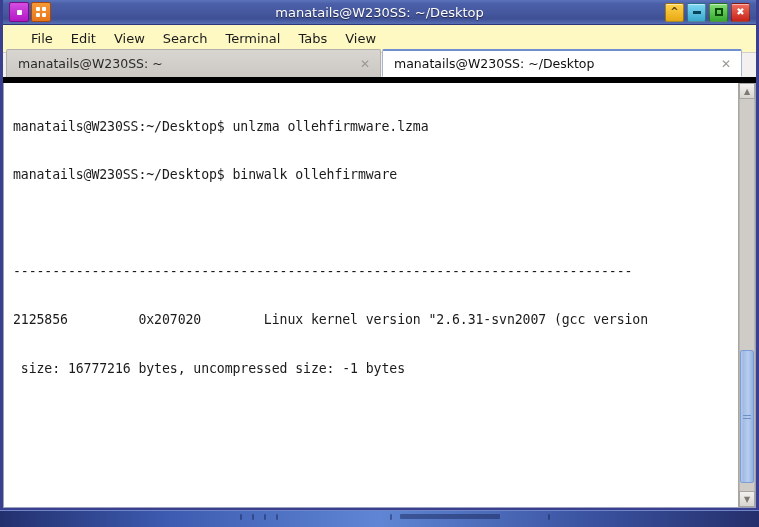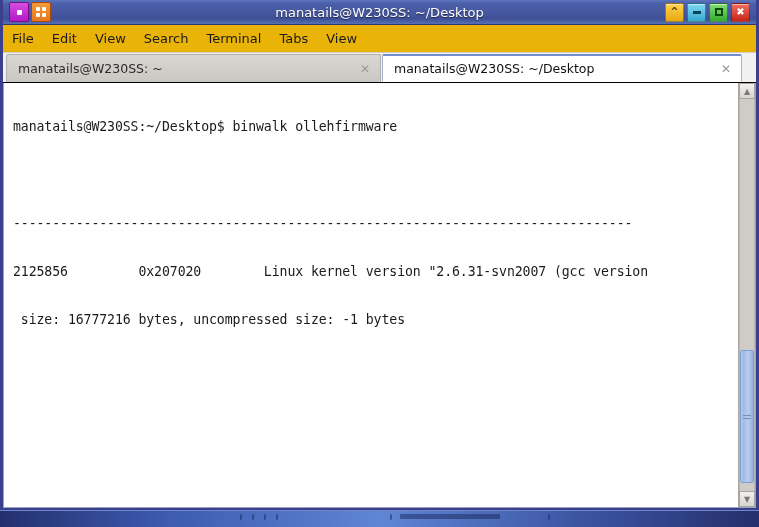--- a/index.html
+++ b/index.html
@@ -162,46 +162,46 @@
   .win-btn.min     { background: linear-gradient(to bottom,#7fd8f2,#3aa8cf); color:#05445c;}
   .win-btn.max     { background: linear-gradient(to bottom,#86dd78,#35aa30); color:#0a4a08;}
   .win-btn.close   { background: linear-gradient(to bottom,#f0705f,#c8231a); color:#fff;}
   .win-btn .glyph-min { width:8px; height:3px; background:currentColor; display:block;}
   .win-btn .glyph-max { width:8px; height:8px; border:2px solid currentColor; display:block; box-sizing:border-box;}
 
   
   .menubar {
     height: 27px;
     min-height: 27px;
-    background: #eab308;
+    background: #fef9c3;
     border-bottom: 1px solid #d2cfcb;
     display: flex;
     align-items: center;
-    padding-left: 0;
+    padding-left: 19px;
     gap: 0px;
   }
   .menu-item {
     font-family: "DejaVu Sans", sans-serif;
     font-size: 13px;
     color: #1a1a1a;
     padding: 3px 9px;
     cursor: default;
     white-space: nowrap;
   }
 
   
   .tabbar {
     height: 30px;
     min-height: 30px;
     background: #f2f1f0;
     display: flex;
     align-items: flex-end;
     padding-left: 3px;
     box-sizing: border-box;
-    border-bottom: 1px solid #000000;
+    border-bottom: 6px solid #000000;
   }
   .tab {
     height: 28px;
     display: flex;
     align-items: center;
     box-sizing: border-box;
     padding: 0 8px 0 11px;
     font-family: "DejaVu Sans", sans-serif;
     font-size: 12.5px;
     color: #1c1c1c;
@@ -367,20 +367,21 @@
         <span class="tab-close">✕</span>
       </div>
       <div class="tab active">
         <span class="tab-label">manatails@W230SS: ~/Desktop</span>
         <span class="tab-close">✕</span>
       </div>
     </div>
 
     <div class="term-wrap">
       <div class="terminal">
+        <div class="term-line">manatails@W230SS:~/Desktop$ unlzma ollehfirmware.lzma</div>
         <div class="term-line">manatails@W230SS:~/Desktop$ binwalk ollehfirmware</div>
         <div class="term-line"></div>
         <div class="term-line">-------------------------------------------------------------------------------</div>
         <div class="term-line">2125856         0x207020        Linux kernel version "2.6.31-svn2007 (gcc version</div>
         <div class="term-line"> size: 16777216 bytes, uncompressed size: -1 bytes</div>
         
         
         
         
         

